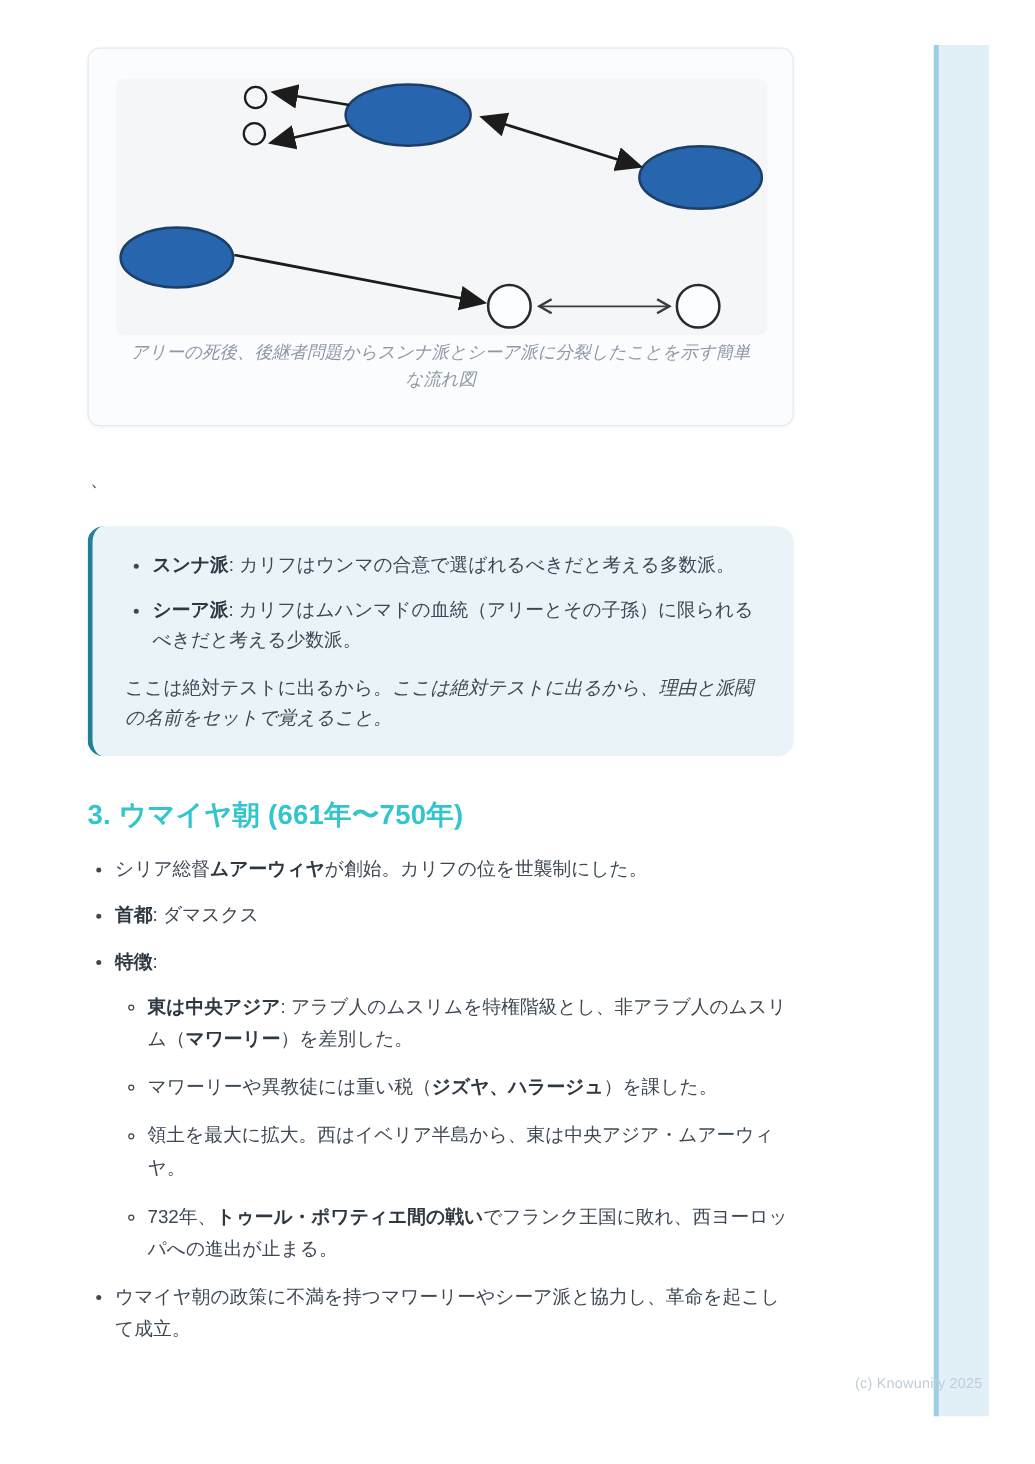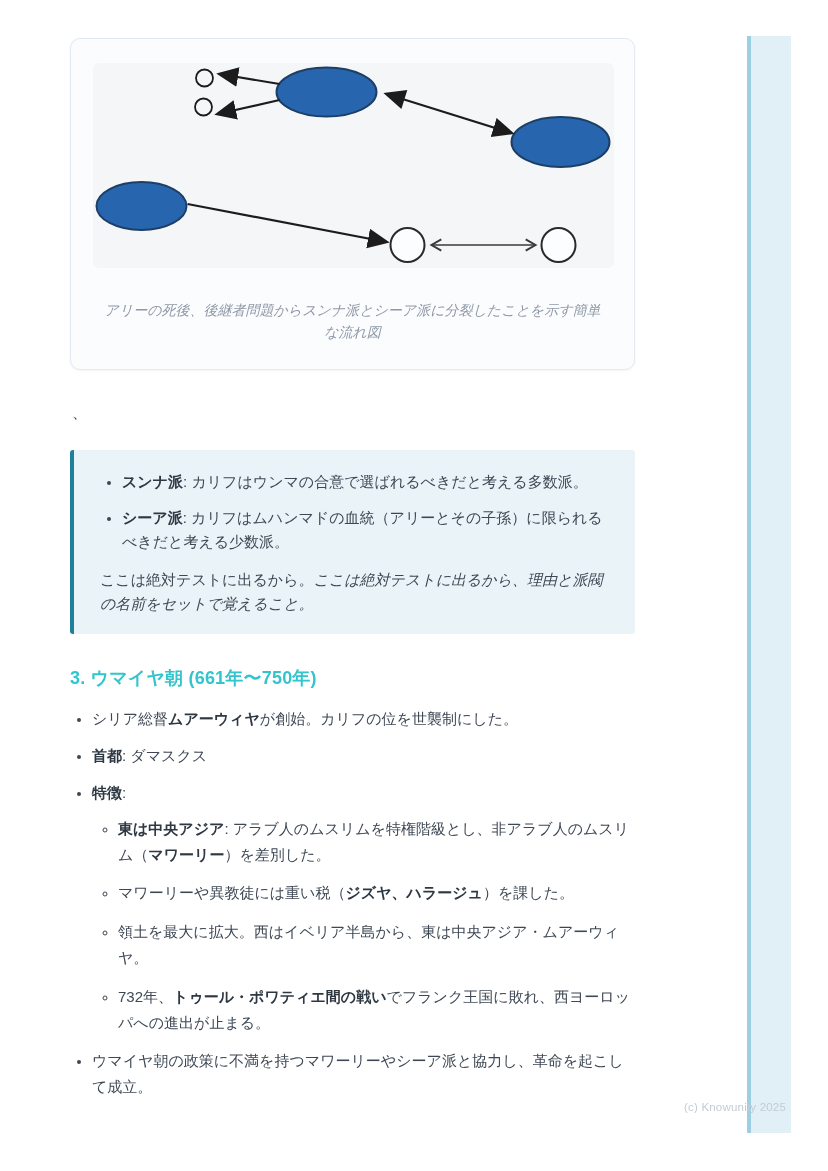--- a/index.html
+++ b/index.html
@@ -27,40 +27,40 @@
     margin:0;box-sizing:border-box;width:565px;
     background:#fbfcfe;border:1px solid #e3e9f1;border-radius:10px;
     box-shadow:0 1px 3px rgba(40,60,90,.05);
     padding:24px 22px 26px;
   }
   .figure-image{
     width:521px;height:205px;background:#f4f6f8;border-radius:6px;overflow:hidden;
   }
   .figure-image svg{display:block;width:100%;height:100%;}
   figcaption{
-    margin-top:32px;padding:0 6px;text-align:center;
+    margin-top:3px;padding:0 6px;text-align:center;
     font-style:italic;font-size:14px;line-height:1.55;color:#8e98a6;
   }
 
   .stray{margin:34px 0 0 2px;font-size:15px;color:#3e4854;height:20px;}
 
   
   .callout{
     margin-top:26px;box-sizing:border-box;width:565px;
-    background:#eaf3f8;border-left:4px solid #20809a;border-radius:3px;
+    background:#eaf3f8;border-left:4px solid #20809a;border-radius:13px;
     padding:20px 26px 18px;
   }
   .callout ul{margin:0;padding-left:22px;}
   .callout li{font-size:15px;line-height:1.6;color:#3e4854;margin-bottom:12px;}
   .callout li::marker{color:#3e4854;font-size:.9em;}
   .callout p{margin:14px 0 0;font-size:15px;line-height:1.6;color:#3e4854;}
 
   
   h2.heading{
-    margin:32px 0 16px;font-size:18px;font-weight:700;color:#33c5ce;letter-spacing:.2px;
+    margin:32px 0 16px;font-size:22px;font-weight:700;color:#33c5ce;letter-spacing:.2px;
   }
   .section ul.main{margin:0;padding-left:22px;}
   .section ul.main > li{font-size:15px;line-height:1.72;color:#3e4854;margin-bottom:11px;}
   .section li::marker{color:#3e4854;font-size:.9em;}
   .section ul.sub{list-style-type:circle;margin:10px 0 0;padding-left:26px;}
   .section ul.sub > li{font-size:15px;line-height:1.72;color:#3e4854;margin-bottom:13px;}
 
   .b{font-weight:700;color:#2e3843;}
   .i{font-style:italic;}
 </style>

